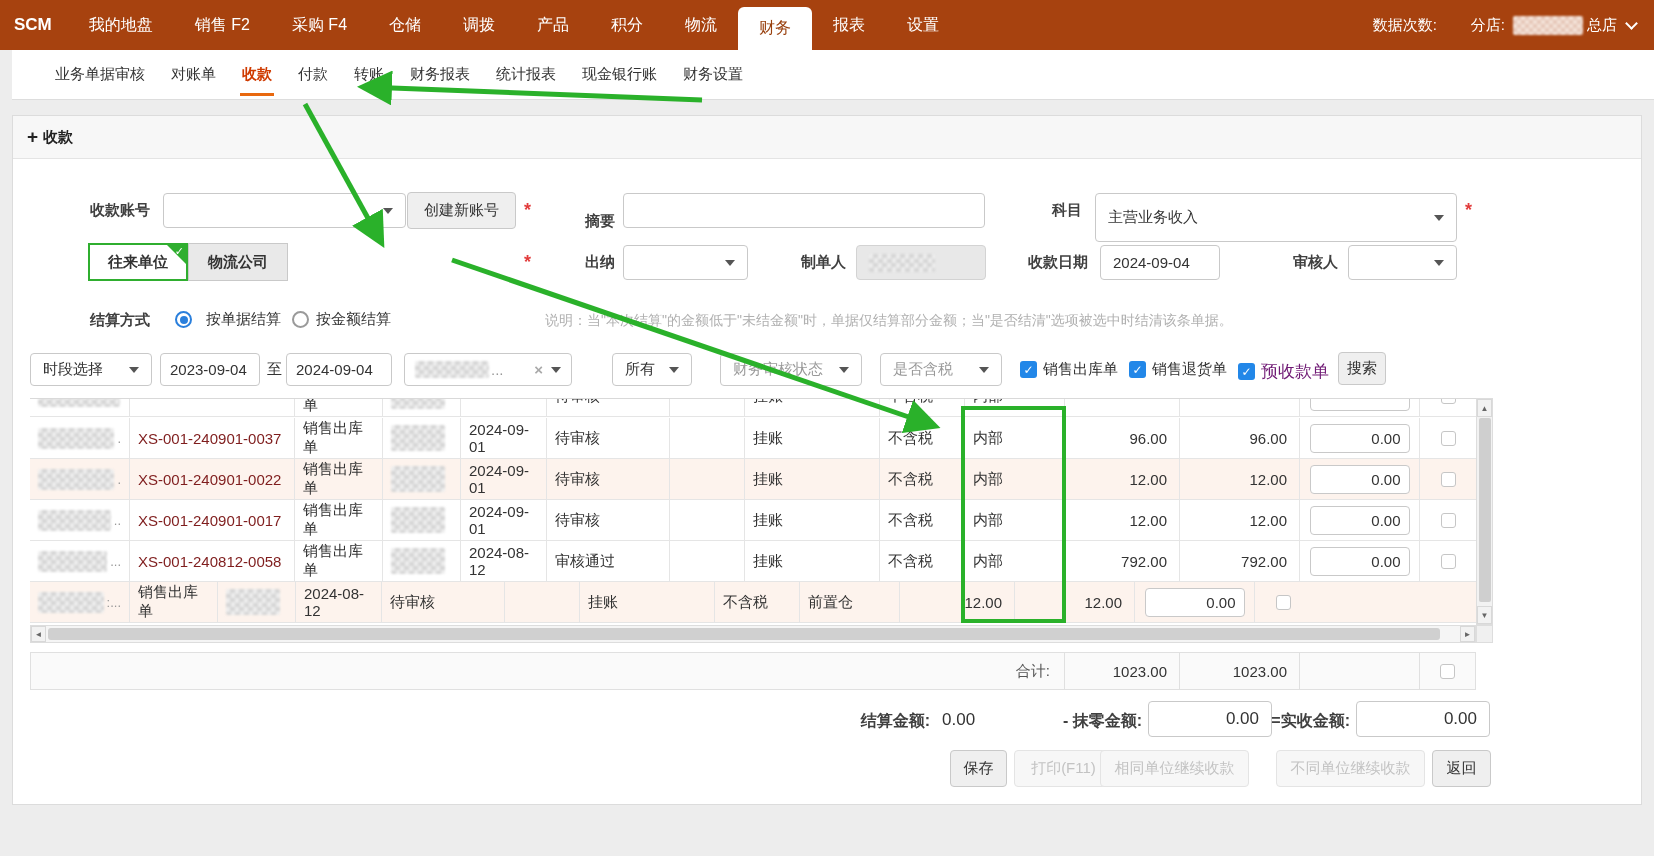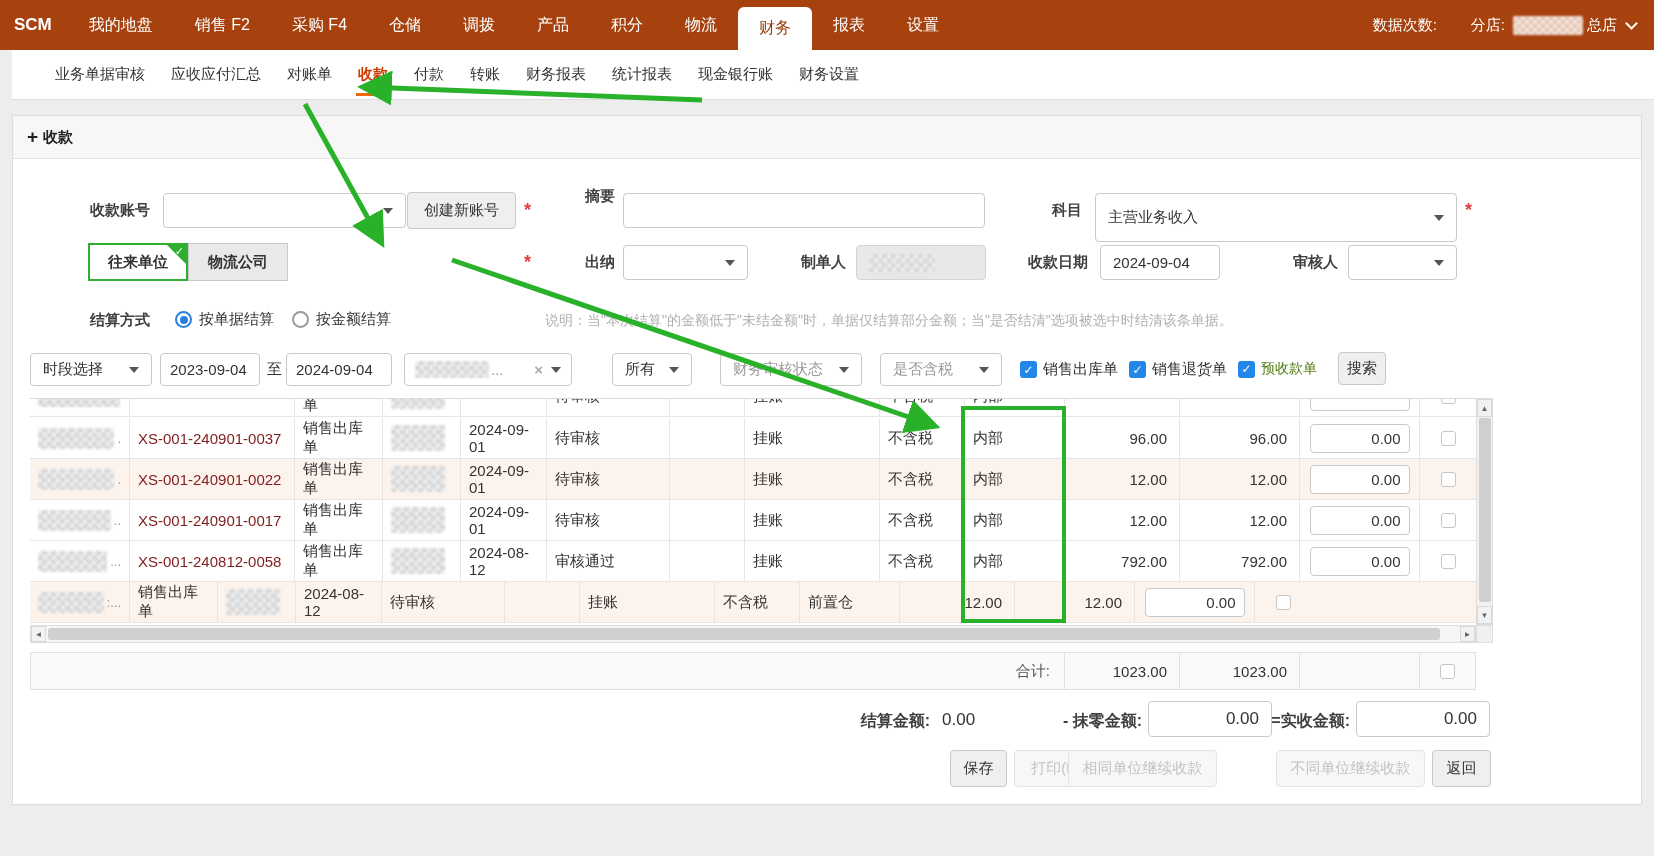--- a/index.html
+++ b/index.html
@@ -103,21 +103,20 @@
       <span style="width:34px"></span>
       <span>分店:</span>
       <span class="mosaic warm" style="width:70px;height:19px;margin:0 4px 0 8px"></span>
       <span>总店</span>
       <span class="chev"></span>
     </div>
   </div>
 
   <div id="subnav">
     <span class="sub-item">业务单据审核</span>
-    <span class="sub-item">应收应付汇总</span>
     <span class="sub-item">对账单</span>
     <span class="sub-item active">收款</span>
     <span class="sub-item">付款</span>
     <span class="sub-item">转账</span>
     <span class="sub-item">财务报表</span>
     <span class="sub-item">统计报表</span>
     <span class="sub-item">现金银行账</span>
     <span class="sub-item">财务设置</span>
   </div>
 
@@ -126,21 +125,21 @@
     <span class="plus">+</span>
     <span class="title">收款</span>
   </div>
 
   <div class="abs lbl" style="left:40px;top:201px;width:110px">收款账号</div>
   <div class="abs sel" style="left:163px;top:193px;width:243px;height:35px">
       <span class="caret"></span>
     </div>
   <div class="abs btn" style="left:407px;top:192px;width:109px;height:37px">创建新账号</div>
   <div class="abs star" style="left:524px;top:200px">*</div>
-  <div class="abs lbl" style="left:545px;top:187px;width:70px">摘要</div>
+  <div class="abs lbl" style="left:545px;top:212px;width:70px">摘要</div>
   <div class="abs inp" style="left:623px;top:193px;width:362px;height:35px"></div>
   <div class="abs lbl" style="left:1000px;top:201px;width:82px">科目</div>
   <div class="abs sel" style="left:1095px;top:193px;width:362px;height:49px">
       <span>主营业务收入</span>
       <span class="caret"></span>
     </div>
   <div class="abs star" style="left:1465px;top:200px">*</div>
 
   <div class="unit-tab" id="tab-counterparty" style="left:88px;top:243px;width:100px;height:38px">
     <span>往来单位</span>
@@ -162,21 +161,21 @@
   <div class="abs lbl" style="left:1014px;top:253px;width:74px">收款日期</div>
   <div class="abs inp" style="left:1100px;top:245px;width:120px;height:35px">
       <span>2024-09-04</span>
     </div>
   <div class="abs lbl" style="left:1272px;top:253px;width:66px">审核人</div>
   <div class="abs sel" style="left:1348px;top:245px;width:109px;height:35px">
       <span class="caret"></span>
     </div>
 
   <div class="abs lbl" style="left:40px;top:311px;width:110px">结算方式</div>
-  <div class="abs" style="left:175px;top:310px;display:flex;align-items:center;gap:7px">
+  <div class="abs" style="left:175px;top:310px;display:flex;align-items:center;gap:14px">
     <span class="radio">
         <span class="dot"></span>
       </span>
     <span style="font-size:15px;color:#333">按单据结算</span>
   </div>
   <div class="abs" style="left:292px;top:310px;display:flex;align-items:center;gap:7px">
     <span class="radio off"></span>
     <span style="font-size:15px;color:#333">按金额结算</span>
   </div>
   <div class="abs note" style="left:545px;top:312px">说明：当"本次结算"的金额低于"未结金额"时，单据仅结算部分金额；当"是否结清"选项被选中时结清该条单据。</div>
@@ -213,21 +212,21 @@
   <div class="abs" style="left:1020px;top:360px;display:flex;align-items:center;gap:6px">
     <span class="bluecb">✓</span>
     <span style="font-size:15px;color:#333">销售出库单</span>
   </div>
   <div class="abs" style="left:1129px;top:360px;display:flex;align-items:center;gap:6px">
     <span class="bluecb">✓</span>
     <span style="font-size:15px;color:#333">销售退货单</span>
   </div>
   <div class="abs" style="left:1238px;top:360px;display:flex;align-items:center;gap:6px">
     <span class="bluecb">✓</span>
-    <span style="font-size:14px;color:#4d7c0f">预收款单</span>
+    <span style="font-size:17px;color:#701a75">预收款单</span>
   </div>
   <div class="abs btn" style="left:1338px;top:352px;width:48px;height:33px">搜索</div>
 
   <div id="grid">
     <div id="partial-clip">
         <div class="grow">
           <div class="cell" style="width: 100px; flex: 0 0 auto;">
             <span class="mosaic" style="width: 82px; height: 21px;"></span>
           </div>
           <div class="cell doc" style="width: 165px; flex: 0 0 auto;"></div>
@@ -406,21 +405,21 @@
   <div class="abs inp" style="left:1148px;top:701px;width:124px;height:36px;justify-content:flex-end;font-size:17px">
       <span>0.00</span>
     </div>
   <div class="abs lbl" style="left:1250px;top:711px;width:100px;font-size:16px">=实收金额:</div>
   <div class="abs inp" style="left:1356px;top:701px;width:134px;height:36px;justify-content:flex-end;font-size:17px">
       <span>0.00</span>
     </div>
 
   <div class="abs btn" style="left:950px;top:750px;width:57px;height:37px">保存</div>
   <div class="abs btn disabled" style="left:1014px;top:750px;width:99px;height:37px">打印(F11)</div>
-  <div class="abs btn disabled" style="left:1068px;top:750px;width:149px;height:37px">相同单位继续收款</div>
+  <div class="abs btn disabled" style="left:1100px;top:750px;width:149px;height:37px">相同单位继续收款</div>
   <div class="abs btn disabled" style="left:1276px;top:750px;width:149px;height:37px">不同单位继续收款</div>
   <div class="abs btn" style="left:1432px;top:750px;width:59px;height:37px">返回</div>
 
   <div id="green-box"></div>
   <svg id="anno-svg">
     <defs>
       <marker id="ah" markerWidth="7" markerHeight="7" refX="5.2" refY="3.5" orient="auto">
         <path d="M0,0 L7,3.5 L0,7 Z" fill="#2ab12a"></path>
       </marker>
     </defs>

